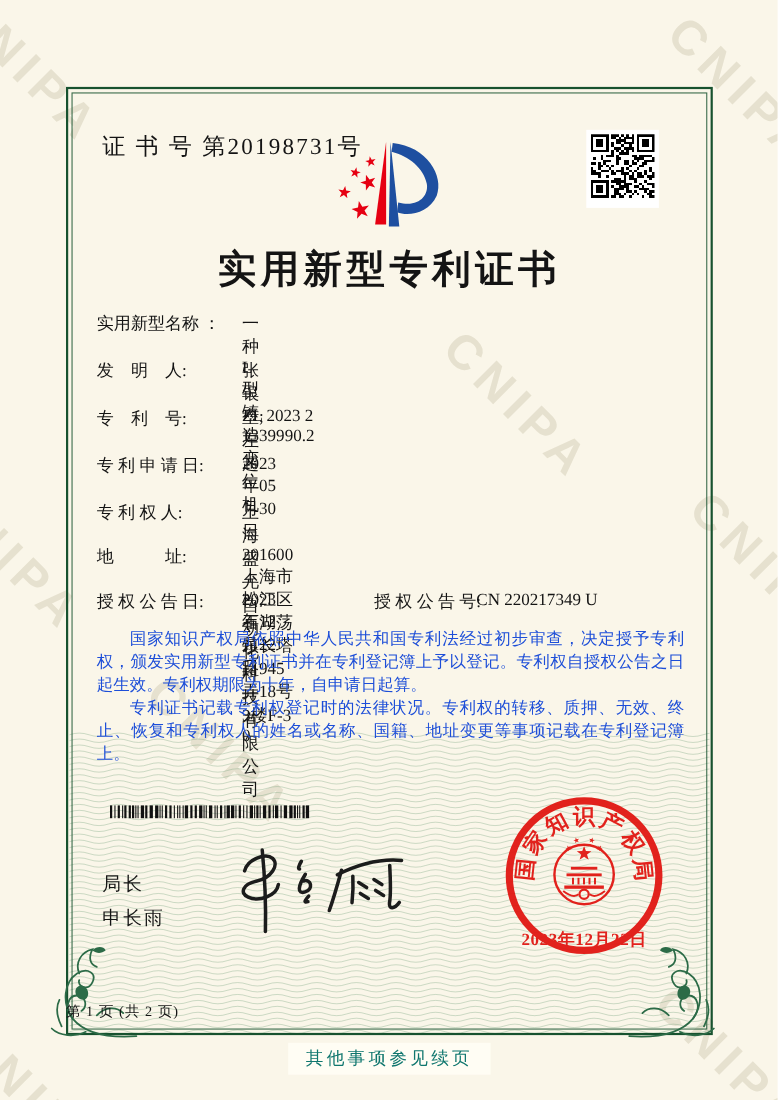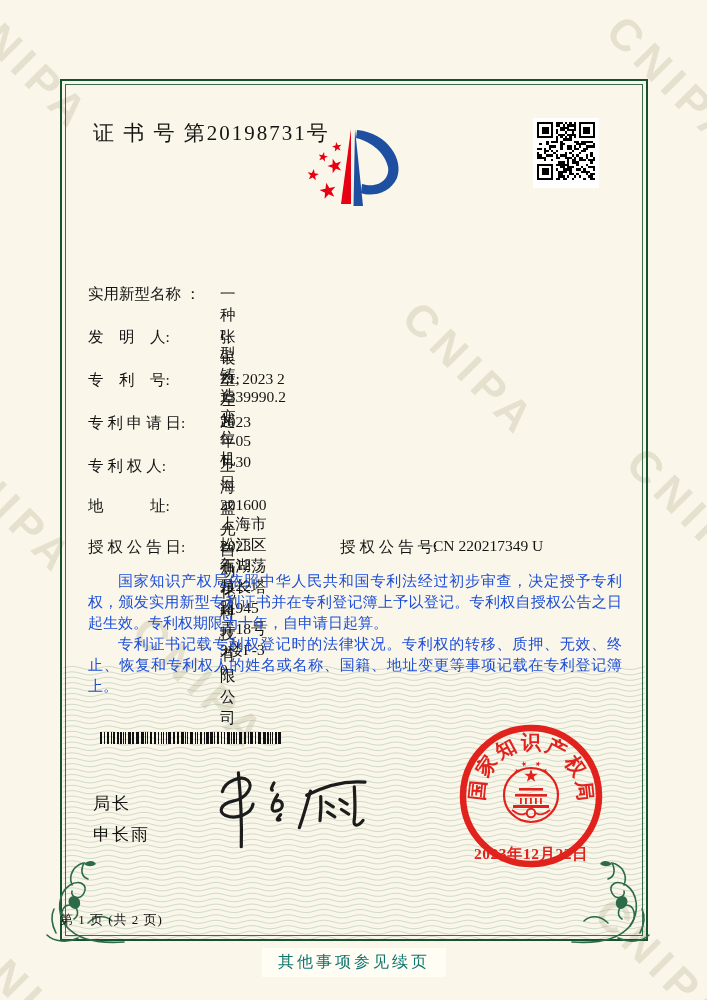--- a/index.html
+++ b/index.html
@@ -412,20 +412,21 @@
         <rect x="2" y="2" width="3" height="3" fill="#000"></rect>
         <rect x="18" y="0" width="7" height="7" fill="#000"></rect>
         <rect x="19" y="1" width="5" height="5" fill="#fff"></rect>
         <rect x="20" y="2" width="3" height="3" fill="#000"></rect>
         <rect x="0" y="18" width="7" height="7" fill="#000"></rect>
         <rect x="1" y="19" width="5" height="5" fill="#fff"></rect>
         <rect x="2" y="20" width="3" height="3" fill="#000"></rect>
       </svg>
   </div>
 
+  <div class="title">实用新型专利证书</div>
 
   <div class="row r1">
     <span class="row-label">实用新型名称 ：</span>
     <span class="row-value">一种L型铸造变位机</span>
   </div>
   <div class="row r2">
     <span class="row-label">发　明　人:</span>
     <span class="row-value">张银垒;左超</span>
   </div>
   <div class="row r3">

